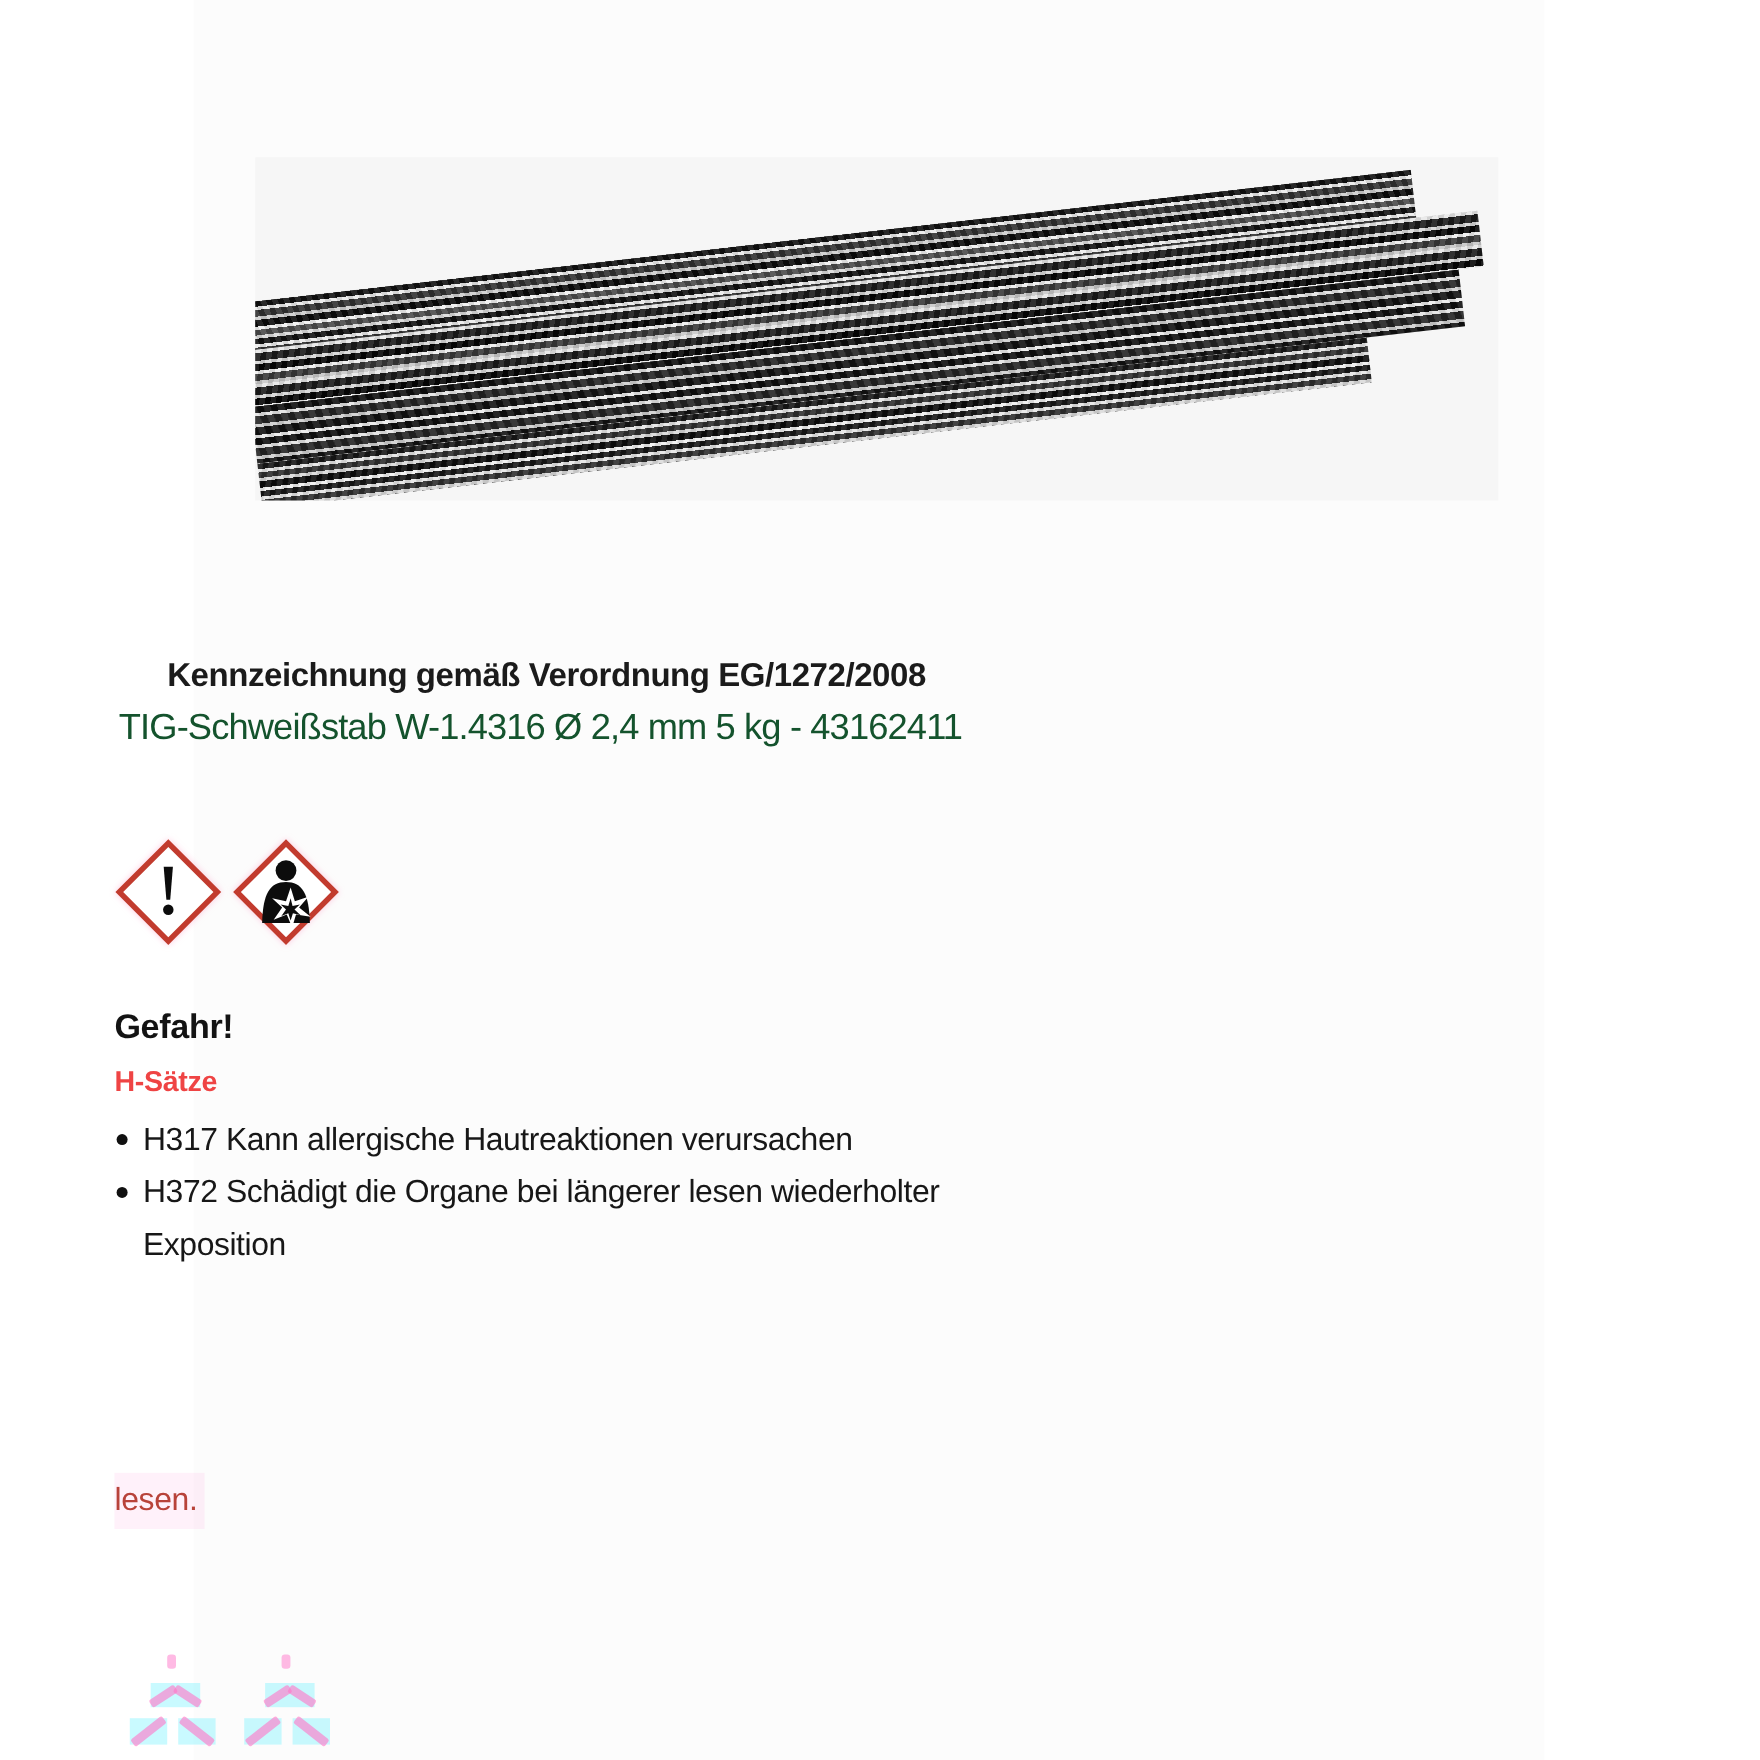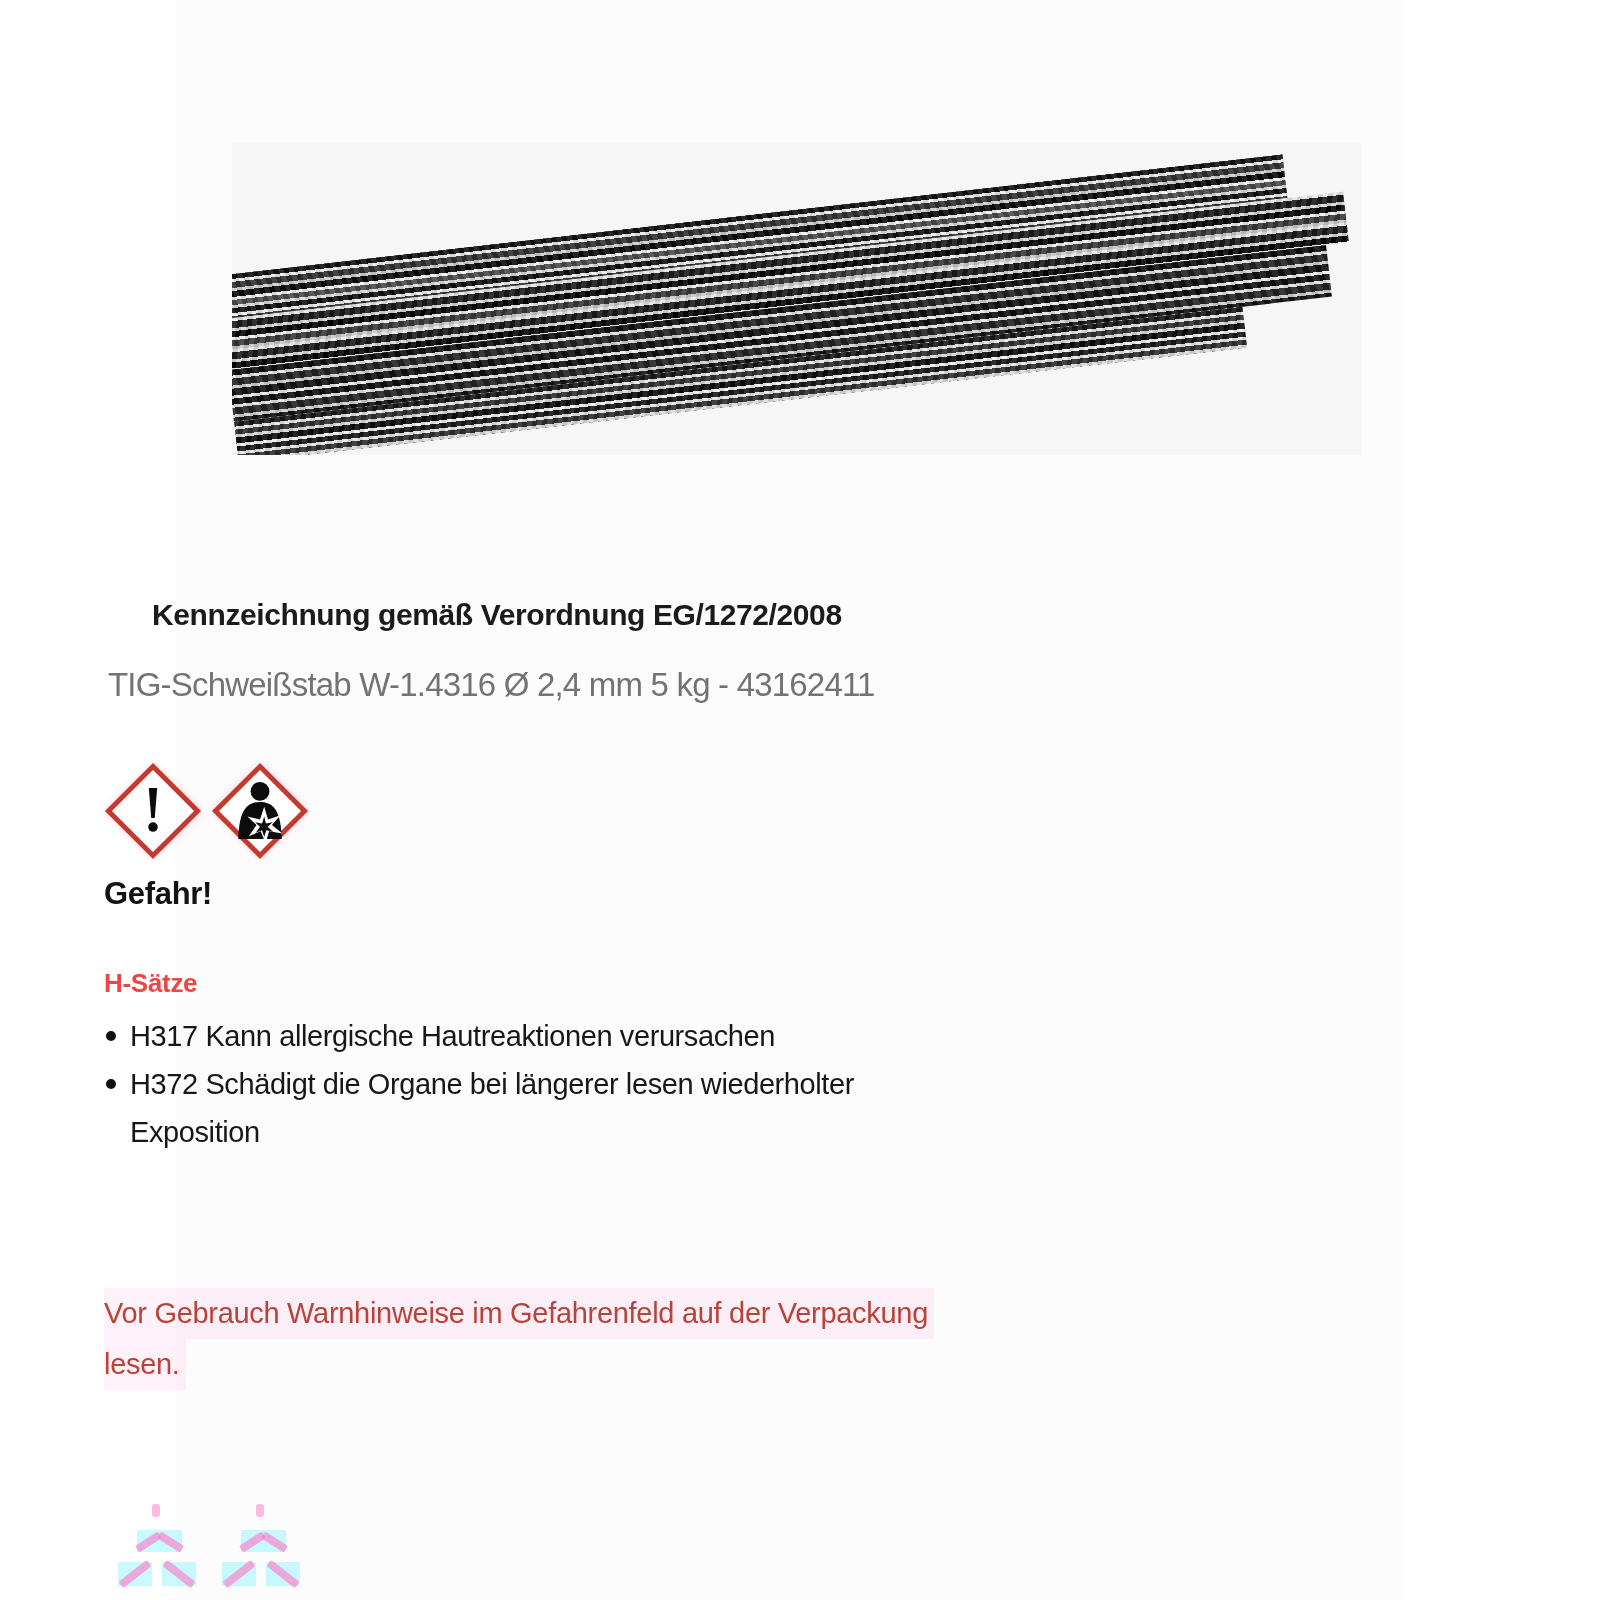--- a/index.html
+++ b/index.html
@@ -46,38 +46,38 @@
   }
 
   
   .heading {
     position:absolute; left:110px; top:598px;
     font-size:30px; font-weight:700; color:#1b1b1b; letter-spacing:-0.4px;
     white-space:nowrap;
     margin-left:42px;
   }
   .subtitle {
-    position:absolute; left:108px; top:666px;
-    font-size:33px; font-weight:400; color:#737373; letter-spacing:-0.8px;
+    position:absolute; left:108px; top:642px;
+    font-size:33px; font-weight:400; color:#14532d; letter-spacing:-0.8px;
     white-space:nowrap;
   }
 
   
   .pictos { position:absolute; left:104px; top:762px; display:flex; gap:9px; }
   .ghs { width:98px; height:98px; position:relative; }
   .ghs .diamond {
     position:absolute; inset:15px; box-sizing:border-box;
     background:#ffffff; border:5px solid #c23b2e;
     transform:rotate(45deg);
     box-shadow:0 0 6px rgba(255,160,200,0.55);
   }
   .ghs svg { position:absolute; left:14px; top:14px; width:70px; height:70px; }
 
   .signal-word {
-    position:absolute; left:104px; top:876px;
+    position:absolute; left:104px; top:916px;
     font-size:31px; font-weight:700; color:#131313; letter-spacing:-0.3px;
   }
   .h-title {
     position:absolute; left:104px; top:968px;
     font-size:26px; font-weight:700; color:#ef4444; letter-spacing:-0.3px;
   }
   .h-list {
     position:absolute; left:104px; top:1012px; width:830px;
     margin:0; padding:0; list-style:none;
   }
@@ -167,21 +167,21 @@
 
 <div class="signal-word">Gefahr!</div>
 <div class="h-title">H-Sätze</div>
 
 <ul class="h-list">
   <li>H317 Kann allergische Hautreaktionen verursachen</li>
   <li>H372 Schädigt die Organe bei längerer lesen wiederholter Exposition</li>
 </ul>
 
 <div class="warning">
-  <span class="warn-line">Vor Gebrauch Warnhinweise im Gefahrenfeld auf der Verpackung</span><br>
+  <br>
   <span class="warn-line">lesen.</span>
 </div>
 
 <div class="artifact-group ag-1">
   <div class="a-dot"></div>
   <div class="a-chev"></div>
   <div class="a-diag a-diag-l"></div>
   <div class="a-diag a-diag-r"></div>
 </div>
 <div class="artifact-group ag-2">

